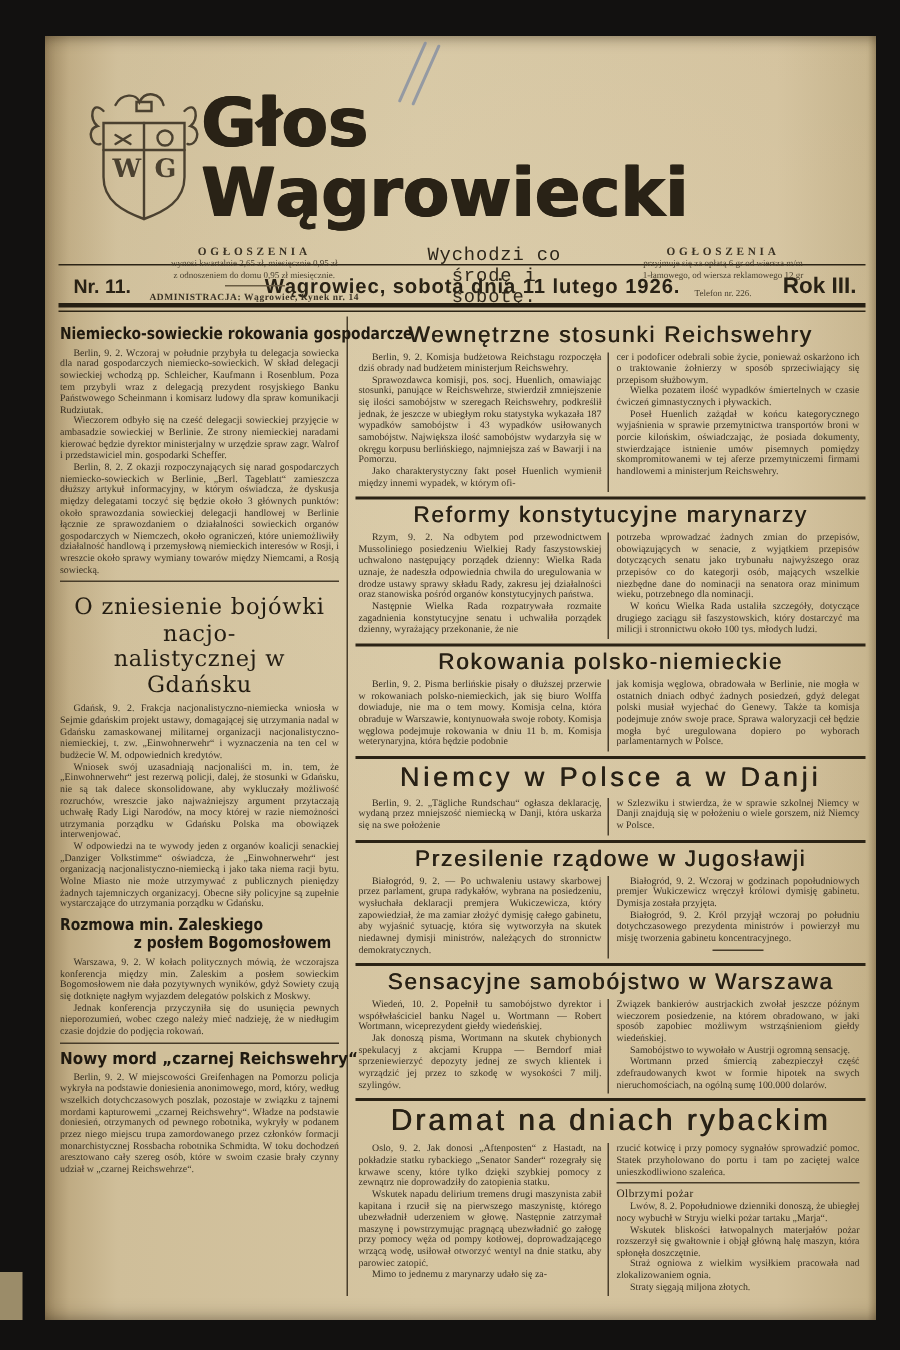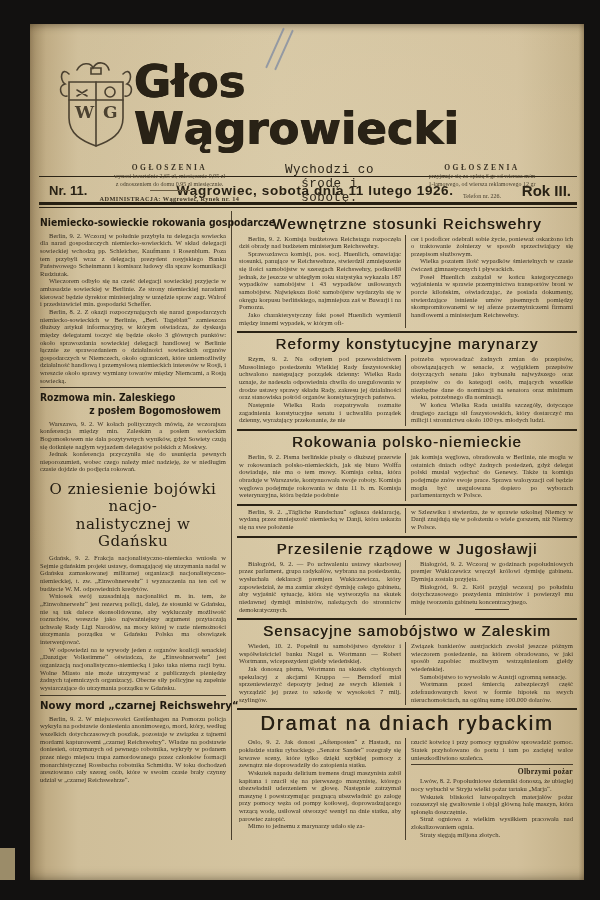--- a/index.html
+++ b/index.html
@@ -87,21 +87,21 @@
     font-family:"Liberation Sans", sans-serif;font-weight:400;color:#2922156;
     color:#282115;text-align:center;letter-spacing:1.2px;font-size:15px;
     margin:2px 0 3px;text-shadow:.4px 0 0 #282115;
     white-space:nowrap;
   }
   .mhead.wide{letter-spacing:2.6px;font-size:18px;}
   .mhead.big{font-size:20px;letter-spacing:2px;}
   .subcols{display:flex;}
   .subcol{flex:1;padding:0 4px 2px 2px;}
   .subcol + .subcol{border-left:1px solid #4a3f2c;padding-left:5px;}
-  .subhead{font-weight:700;font-size:7.5px;text-align:right;margin:2px 0 1px;color:#2b2315;
+  .subhead{font-weight:400;font-size:7.5px;text-align:left;margin:2px 0 1px;color:#2b2315;
     font-family:"Liberation Serif",serif;letter-spacing:.3px;}
 </style>
 </head>
 <body>
 
 <div class="page">
   <div class="pen-mark a"></div>
   <div class="pen-mark b"></div>
 
   <div class="inner">
@@ -162,38 +162,38 @@
         <div>
           <div class="lhead">Niemiecko-sowieckie rokowania gospodarcze</div>
           <p class="bodytext">Berlin, 9. 2. Wczoraj w południe przybyła tu delegacja sowiecka dla narad gospodarczych niemiecko-sowieckich. W skład delegacji sowieckiej wchodzą pp. Schleicher, Kaufmann i Rosenblum. Poza tem przybyli wraz z delegacją prezydent rosyjskiego Banku Państwowego Scheinmann i komisarz ludowy dla spraw komunikacji Rudziutak.</p>
           <p class="bodytext">Wieczorem odbyło się na cześć delegacji sowieckiej przyjęcie w ambasadzie sowieckiej w Berlinie. Ze strony niemieckiej naradami kierować będzie dyrektor ministerjalny w urzędzie spraw zagr. Walrof i przedstawiciel min. gospodarki Scheffer.</p>
           <p class="bodytext">Berlin, 8. 2. Z okazji rozpoczynających się narad gospodarczych niemiecko-sowieckich w Berlinie, „Berl. Tageblatt“ zamieszcza dłuższy artykuł informacyjny, w którym oświadcza, że dyskusja między delegatami toczyć się będzie około 3 głównych punktów: około sprawozdania sowieckiej delegacji handlowej w Berlinie łącznie ze sprawozdaniem o działalności sowieckich organów gospodarczych w Niemczech, około ograniczeń, które uniemożliwiły działalność handlową i przemysłową niemieckich interesów w Rosji, i wreszcie około sprawy wymiany towarów między Niemcami, a Rosją sowiecką.</p>
         </div>
 
         <div class="hr1"></div>
 
         <div>
+          <div class="lhead-serif">
+            <span>O zniesienie bojówki nacjo-</span><br>
+            <span>nalistycznej w Gdańsku</span>
+          </div>
+          <p class="bodytext">Gdańsk, 9. 2. Frakcja nacjonalistyczno-niemiecka wniosła w Sejmie gdańskim projekt ustawy, domagającej się utrzymania nadal w Gdańsku zamaskowanej militarnej organizacji nacjonalistyczno-niemieckiej, t. zw. „Einwohnerwehr“ i wyznaczenia na ten cel w budżecie W. M. odpowiednich kredytów.</p>
+          <p class="bodytext">Wniosek swój uzasadniają nacjonaliści m. in. tem, że „Einwohnerwehr“ jest rezerwą policji, dalej, że stosunki w Gdańsku, nie są tak dalece skonsolidowane, aby wykluczały możliwość rozruchów, wreszcie jako najważniejszy argument przytaczają uchwałę Rady Ligi Narodów, na mocy której w razie niemożności utrzymania porządku w Gdańsku Polska ma obowiązek interwenjować.</p>
+          <p class="bodytext">W odpowiedzi na te wywody jeden z organów koalicji senackiej „Danziger Volkstimme“ oświadcza, że „Einwohnerwehr“ jest organizacją nacjonalistyczno-niemiecką i jako taka niema racji bytu. Wolne Miasto nie może utrzymywać z publicznych pieniędzy żadnych tajemniczych organizacyj. Obecne siły policyjne są zupełnie wystarczające do utrzymania porządku w Gdańsku.</p>
+        </div>
+
+        <div>
           <div class="lhead">
             <span>Rozmowa min. Zaleskiego</span>
             <span class="l2">z posłem Bogomosłowem</span>
           </div>
           <p class="bodytext">Warszawa, 9. 2. W kołach politycznych mówią, że wczorajsza konferencja między min. Zaleskim a posłem sowieckim Bogomosłowem nie dała pozytywnych wyników, gdyż Sowiety czują się dotknięte nagłym wyjazdem delegatów polskich z Moskwy.</p>
           <p class="bodytext">Jednak konferencja przyczyniła się do usunięcia pewnych nieporozumień, wobec czego należy mieć nadzieję, że w niedługim czasie dojdzie do podjęcia rokowań.</p>
         </div>
 
-        <div>
-          <div class="lhead-serif">
-            <span>O zniesienie bojówki nacjo-</span><br>
-            <span>nalistycznej w Gdańsku</span>
-          </div>
-          <p class="bodytext">Gdańsk, 9. 2. Frakcja nacjonalistyczno-niemiecka wniosła w Sejmie gdańskim projekt ustawy, domagającej się utrzymania nadal w Gdańsku zamaskowanej militarnej organizacji nacjonalistyczno-niemieckiej, t. zw. „Einwohnerwehr“ i wyznaczenia na ten cel w budżecie W. M. odpowiednich kredytów.</p>
-          <p class="bodytext">Wniosek swój uzasadniają nacjonaliści m. in. tem, że „Einwohnerwehr“ jest rezerwą policji, dalej, że stosunki w Gdańsku, nie są tak dalece skonsolidowane, aby wykluczały możliwość rozruchów, wreszcie jako najważniejszy argument przytaczają uchwałę Rady Ligi Narodów, na mocy której w razie niemożności utrzymania porządku w Gdańsku Polska ma obowiązek interwenjować.</p>
-          <p class="bodytext">W odpowiedzi na te wywody jeden z organów koalicji senackiej „Danziger Volkstimme“ oświadcza, że „Einwohnerwehr“ jest organizacją nacjonalistyczno-niemiecką i jako taka niema racji bytu. Wolne Miasto nie może utrzymywać z publicznych pieniędzy żadnych tajemniczych organizacyj. Obecne siły policyjne są zupełnie wystarczające do utrzymania porządku w Gdańsku.</p>
-        </div>
-
         <div class="hr1"></div>
 
         <div>
           <div class="lhead" style="transform:scaleX(.92);">Nowy mord „czarnej Reichswehry“</div>
           <p class="bodytext">Berlin, 9. 2. W miejscowości Greifenhagen na Pomorzu policja wykryła na podstawie doniesienia anonimowego, mord, który, według wszelkich dotychczasowych poszlak, pozostaje w związku z tajnemi mordami kapturowemi „czarnej Reichswehry“. Władze na podstawie doniesień, otrzymanych od pewnego robotnika, wykryły w podanem przez niego miejscu trupa zamordowanego przez członków formacji monarchistycznej Rossbacha robotnika Schmidta. W toku dochodzeń aresztowano cały szereg osób, które w swoim czasie brały czynny udział w „czarnej Reichswehrze“.</p>
         </div>
 
       </div>
 
       <div class="col-main">
@@ -240,20 +240,21 @@
             </div>
             <div class="subcol">
               <p class="bodytext" style="text-indent:0">jak komisja węglowa, obradowała w Berlinie, nie mogła w ostatnich dniach odbyć żadnych posiedzeń, gdyż delegat polski musiał wyjechać do Genewy. Także ta komisja podejmuje znów swoje prace. Sprawa waloryzacji ceł będzie mogła być uregulowana dopiero po wyborach parlamentarnych w Polsce.</p>
             </div>
           </div>
         </div>
 
         <div class="hr2"></div>
 
         <div>
+          <div class="mhead wide">Niemcy w Polsce a w Danji</div>
           <div class="subcols">
             <div class="subcol">
               <p class="bodytext">Berlin, 9. 2. „Tägliche Rundschau“ ogłasza deklarację, wydaną przez mniejszość niemiecką w Danji, która uskarża się na swe położenie</p>
             </div>
             <div class="subcol">
               <p class="bodytext" style="text-indent:0">w Szlezwiku i stwierdza, że w sprawie szkolnej Niemcy w Danji znajdują się w położeniu o wiele gorszem, niż Niemcy w Polsce.</p>
             </div>
           </div>
         </div>
 
@@ -269,21 +270,21 @@
               <p class="bodytext">Białogród, 9. 2. Wczoraj w godzinach popołudniowych premjer Wukiczewicz wręczył królowi dymisję gabinetu. Dymisja została przyjęta.</p>
               <p class="bodytext">Białogród, 9. 2. Król przyjął wczoraj po południu dotychczasowego prezydenta ministrów i powierzył mu misję tworzenia gabinetu koncentracyjnego.</p>
               <div class="short-div"></div>
             </div>
           </div>
         </div>
 
         <div class="hr2"></div>
 
         <div>
-          <div class="mhead">Sensacyjne samobójstwo w Zaleskim</div>
+          <div class="mhead">Sensacyjne samobójstwo w Warszawa</div>
           <div class="subcols">
             <div class="subcol">
               <p class="bodytext">Wiedeń, 10. 2. Popełnił tu samobójstwo dyrektor i współwłaściciel banku Nagel u. Wortmann — Robert Wortmann, wiceprezydent giełdy wiedeńskiej.</p>
               <p class="bodytext">Jak donoszą pisma, Wortmann na skutek chybionych spekulacyj z akcjami Kruppa — Berndorf miał sprzeniewierzyć depozyty jednej ze swych klientek i wyrządzić jej przez to szkodę w wysokości 7 milj. szylingów.</p>
             </div>
             <div class="subcol">
               <p class="bodytext" style="text-indent:0">Związek bankierów austrjackich zwołał jeszcze późnym wieczorem posiedzenie, na którem obradowano, w jaki sposób zapobiec możliwym wstrząśnieniom giełdy wiedeńskiej.</p>
               <p class="bodytext">Samobójstwo to wywołało w Austrji ogromną sensację.</p>
               <p class="bodytext">Wortmann przed śmiercią zabezpieczył część zdefraudowanych kwot w formie hipotek na swych nieruchomościach, na ogólną sumę 100.000 dolarów.</p>
             </div>

